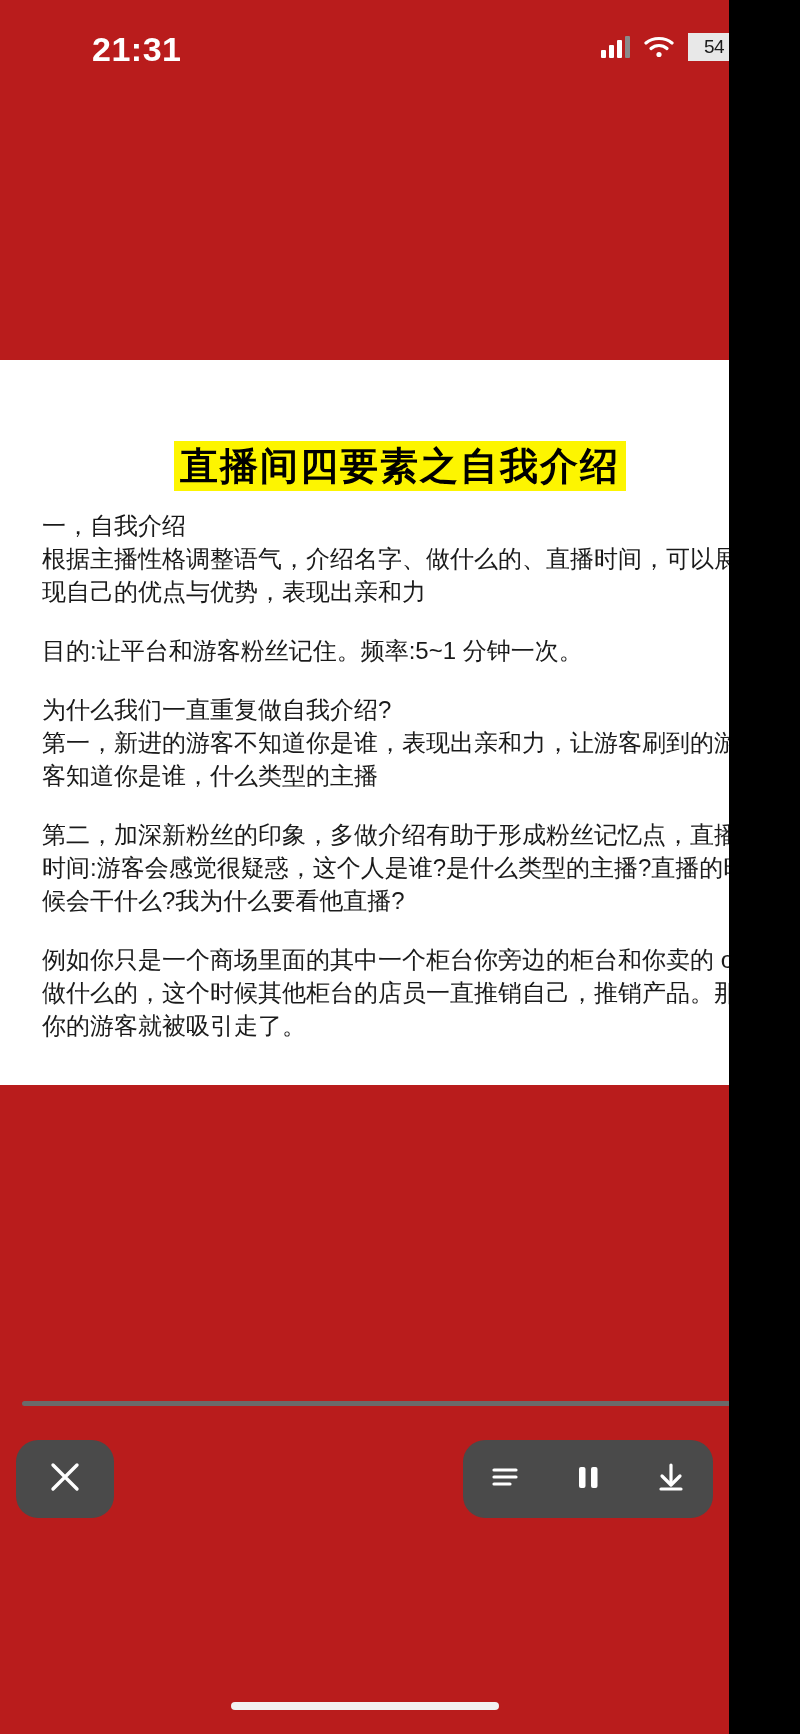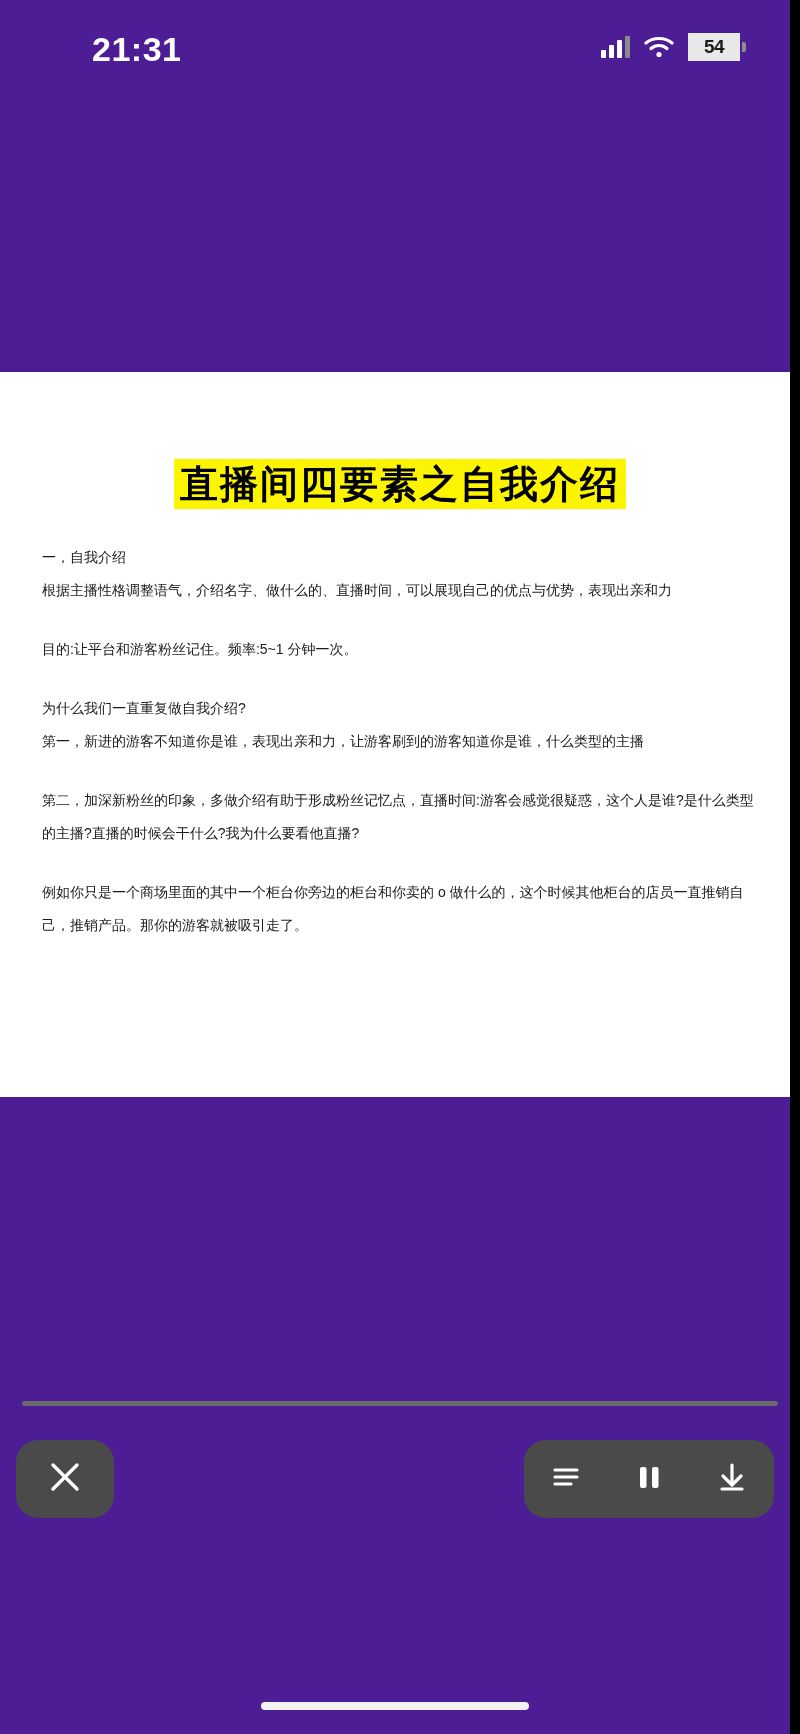--- a/index.html
+++ b/index.html
@@ -8,23 +8,23 @@
     background: #000;
   }
   body {
     width: 800px;
     height: 1734px;
     font-family: "Liberation Sans", sans-serif;
     -webkit-font-smoothing: antialiased;
   }
   .phone {
     position: relative;
-    width: 790px;
+    width: 729px;
     height: 1734px;
-    background: #4c1d95;
+    background: #b91c1c;
     overflow: hidden;
   }
 
   
   .statusbar {
     position: absolute;
     top: 0; left: 0;
     width: 800px;
     height: 100px;
     color: #ffffff;
@@ -65,67 +65,67 @@
 
   .wifi { width: 30px; height: 22px; position: relative; }
   .battery {
     position: relative;
     width: 52px;
     height: 28px;
     border-radius: 0;
     background: #e8e8e8;
     color: #1b1b1b;
     font-size: 19px;
-    font-weight: bold;
+    font-weight: normal;
     display: flex;
     align-items: center;
     justify-content: center;
     letter-spacing: -0.5px;
   }
   .battery::after {
     content: "";
     position: absolute;
     right: -6px;
     top: 9px;
     width: 4px;
     height: 10px;
     background: #8d8d8d;
     border-radius: 0 2px 2px 0;
   }
 
   
   .doc-page {
     position: absolute;
-    top: 372px;
+    top: 360px;
     left: 0;
     width: 800px;
     height: 725px;
     background: #ffffff;
     box-sizing: border-box;
-    padding: 6px 42px;
+    padding: 0 42px;
     overflow: hidden;
   }
   .doc-title {
     margin: 0;
     padding-top: 82px;
     text-align: center;
     font-family: "Liberation Serif", serif;
     font-size: 38px;
     font-weight: bold;
     color: #000;
     letter-spacing: 2px;
     line-height: 1.3;
   }
   .doc-title span {
     background: #fdf500;
     padding: 4px 6px;
   }
   .doc-body {
-    margin-top: 32px;
-    font-size: 14px;
+    margin-top: 18px;
+    font-size: 24px;
     line-height: 33px;
     color: #1a1a1a;
     font-family: "Liberation Sans", sans-serif;
   }
   .doc-body p {
     margin: 0 0 26px 0;
     white-space: pre-wrap;
   }
   .doc-body p:last-child { margin-bottom: 0; }
 

